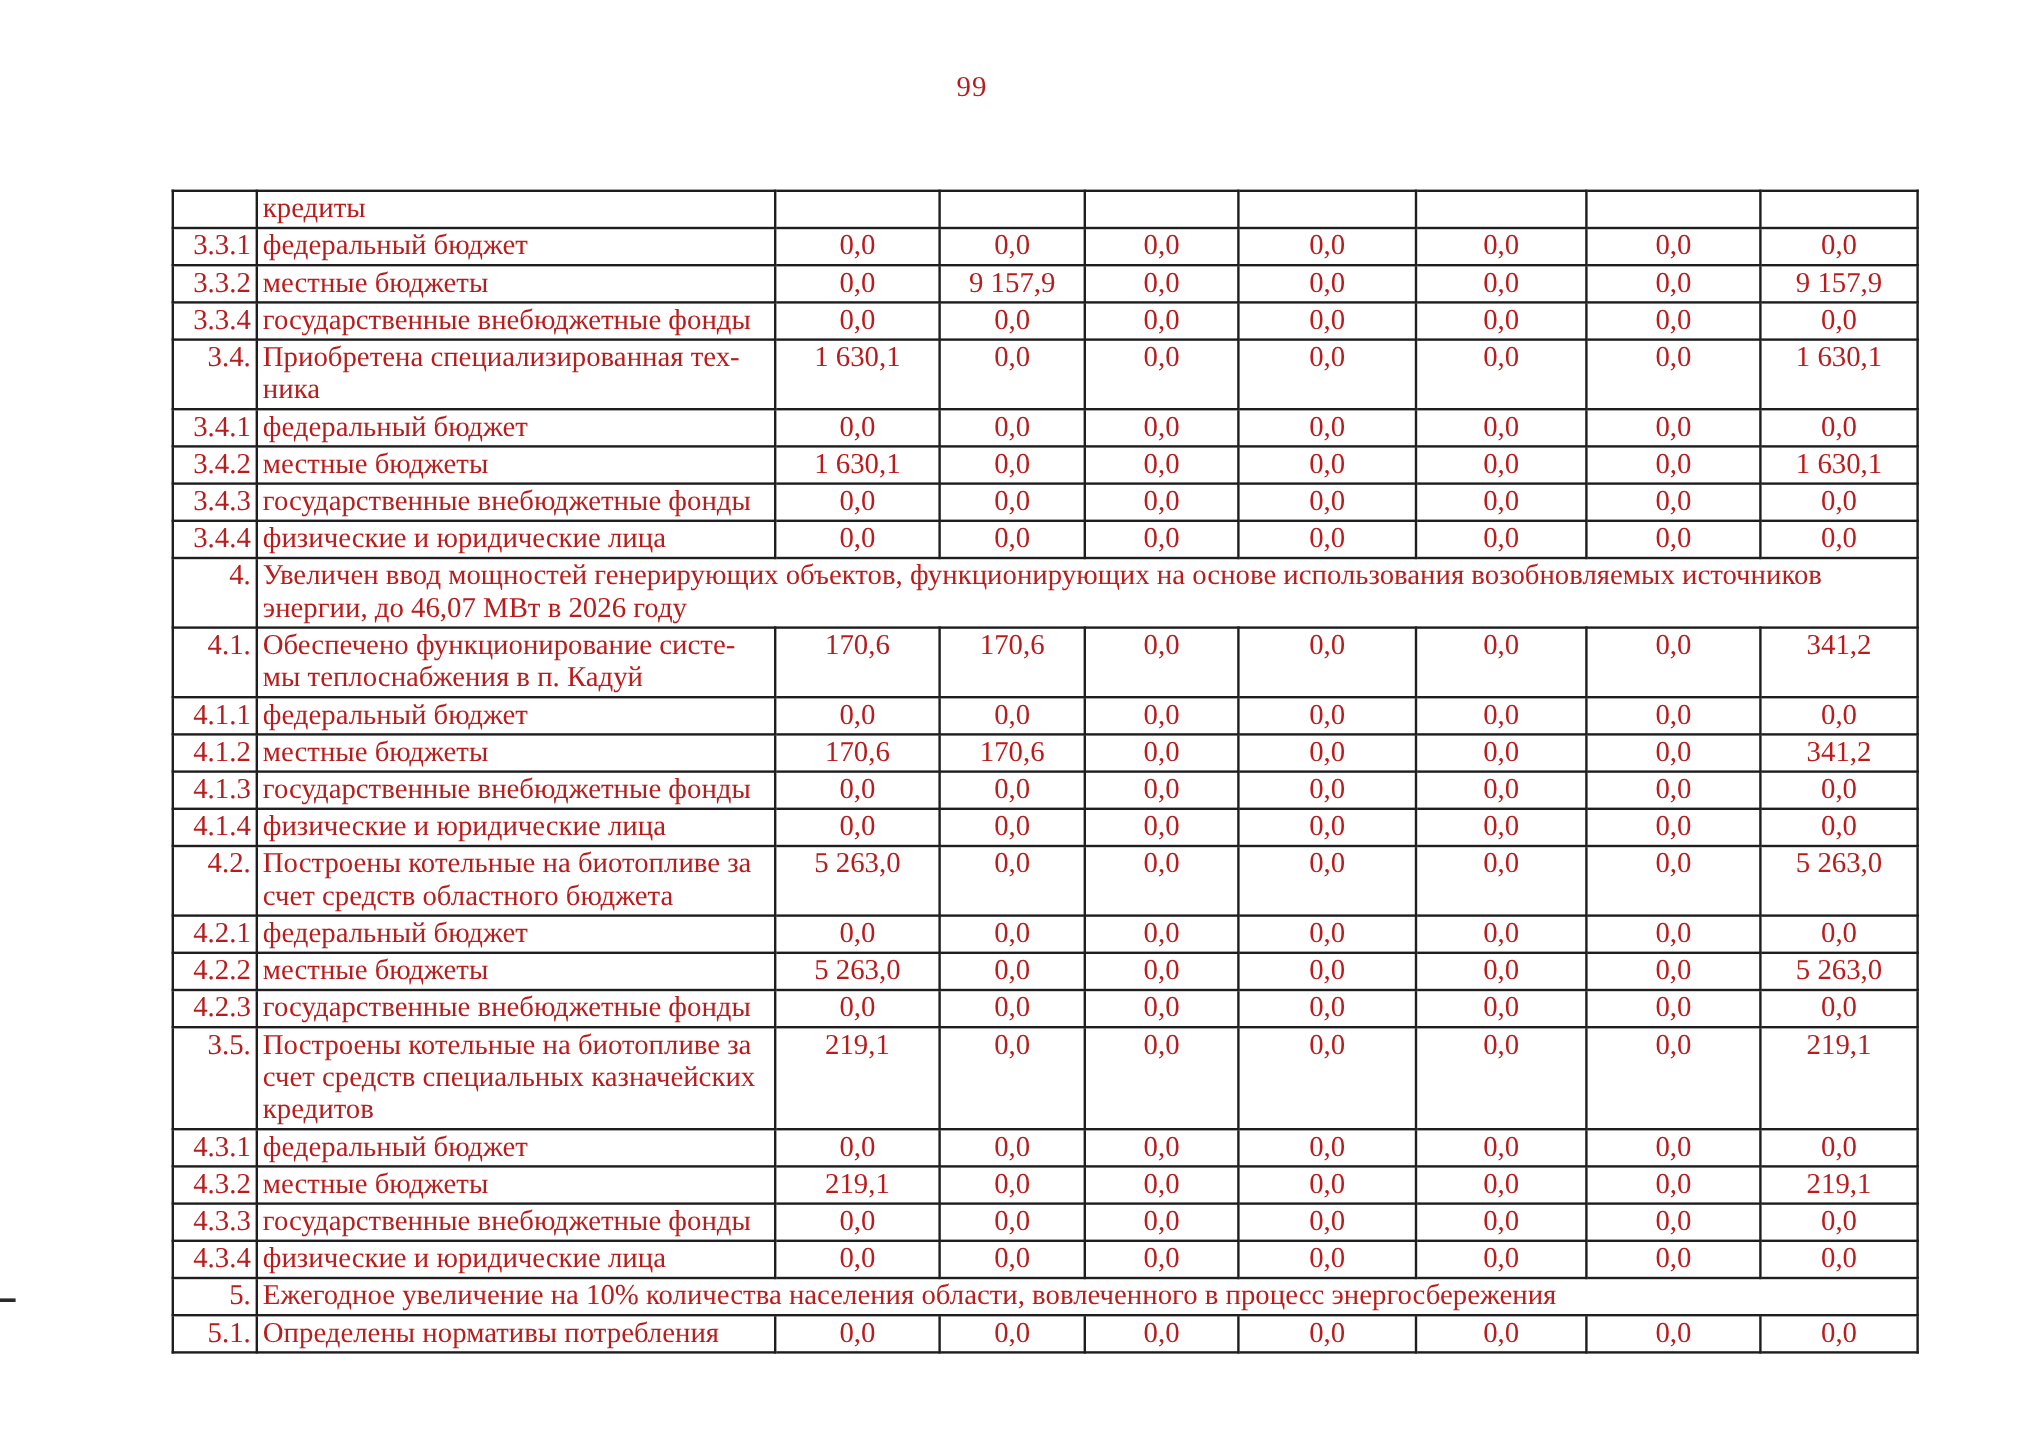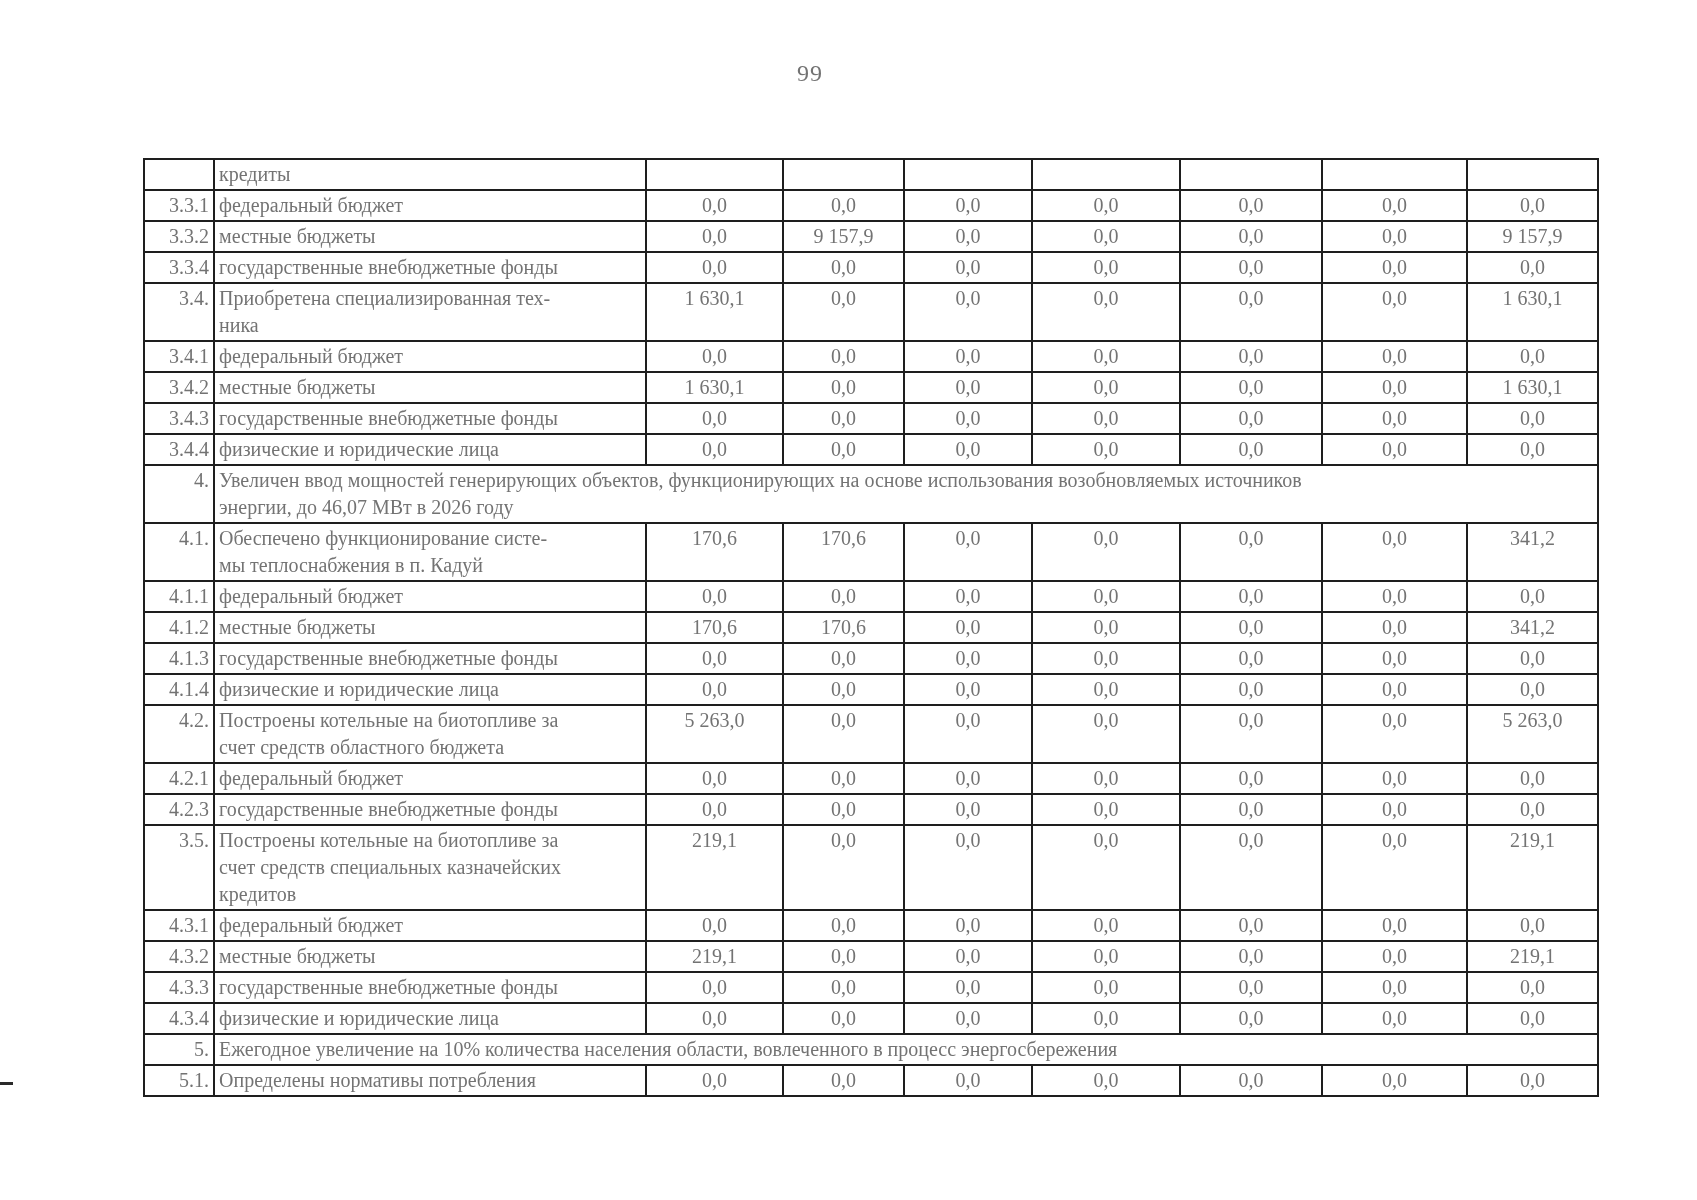--- a/index.html
+++ b/index.html
@@ -6,40 +6,40 @@
     margin: 0;
     padding: 0;
     background: #e8e8e8;
   }
   #page {
     position: relative;
     width: 1697px;
     height: 1200px;
     background: #ffffff;
     font-family: "Liberation Serif", serif;
-    color: #737373;
+    color: #b91c1c;
     overflow: hidden;
   }
   #page-number {
     position: absolute;
     top: 60px;
     left: 780px;
     width: 60px;
     text-align: center;
     font-size: 24px;
     letter-spacing: 1px;
   }
   #budget-table {
     position: absolute;
     left: 143px;
     top: 158px;
     width: 1454px;
     border-collapse: collapse;
     table-layout: fixed;
-    font-size: 20px;
+    font-size: 24px;
     line-height: 27px;
   }
   #budget-table td {
     border: 2px solid #1e1e1e;
     vertical-align: top;
     padding: 1px 4px 1px 4px;
     overflow: hidden;
   }
   td.c-num {
     padding-left: 8px;
@@ -260,20 +260,31 @@
           <td class="c-desc">федеральный бюджет</td>
           <td class="c-val">0,0</td>
           <td class="c-val">0,0</td>
           <td class="c-val">0,0</td>
           <td class="c-val">0,0</td>
           <td class="c-val">0,0</td>
           <td class="c-val">0,0</td>
           <td class="c-val">0,0</td>
         </tr>
         <tr>
+          <td class="c-num">4.2.2</td>
+          <td class="c-desc">местные бюджеты</td>
+          <td class="c-val">5 263,0</td>
+          <td class="c-val">0,0</td>
+          <td class="c-val">0,0</td>
+          <td class="c-val">0,0</td>
+          <td class="c-val">0,0</td>
+          <td class="c-val">0,0</td>
+          <td class="c-val">5 263,0</td>
+        </tr>
+        <tr>
           <td class="c-num">4.2.3</td>
           <td class="c-desc">государственные внебюджетные фонды</td>
           <td class="c-val">0,0</td>
           <td class="c-val">0,0</td>
           <td class="c-val">0,0</td>
           <td class="c-val">0,0</td>
           <td class="c-val">0,0</td>
           <td class="c-val">0,0</td>
           <td class="c-val">0,0</td>
         </tr>

